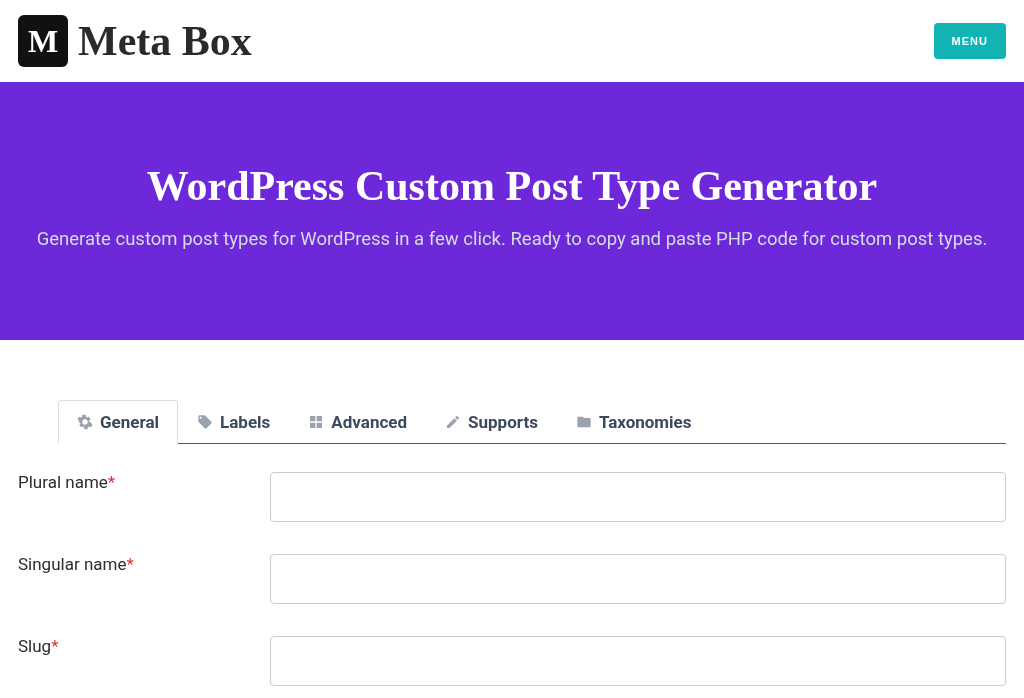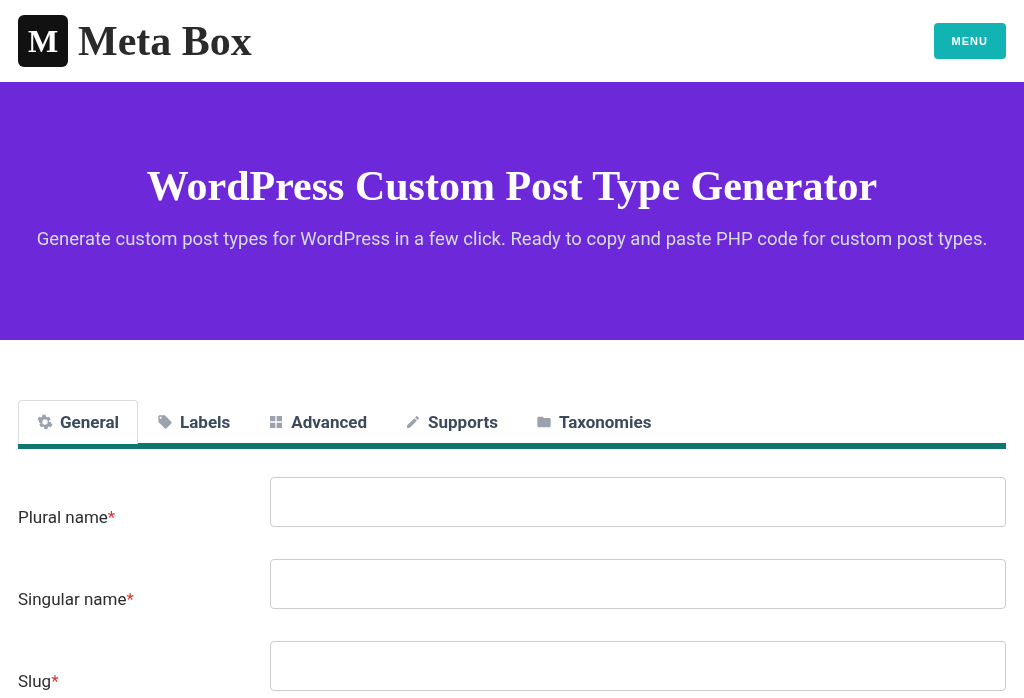--- a/index.html
+++ b/index.html
@@ -67,21 +67,22 @@
     }
     .hero-sub {
       font-size: 18.5px;
       color: #d6dbe2;
     }
     .content {
       padding: 60px 18px 0 18px;
     }
     .tabs {
       display: flex;
-      border-bottom: 6px solid #0f766e;
+      border-bottom: 1px solid #0f766e;
+      margin-left: 40px;
     }
     .tab {
       display: flex;
       align-items: center;
       gap: 7px;
       padding: 11px 18px;
       font-size: 17px;
       font-weight: 700;
       color: #3a4a5c;
       cursor: pointer;
@@ -96,21 +97,21 @@
     }
     .tab-icon {
       display: inline-flex;
       color: #9aa3ad;
     }
     .form {
       padding: 28px 0 0 0;
     }
     .form-row {
       display: flex;
-      align-items: flex-end;
+      align-items: flex-start;
       margin-bottom: 32px;
     }
     .form-label {
       width: 252px;
       font-size: 17px;
       color: #2d2d2d;
     }
     .req {
       color: #d9362e;
     }

